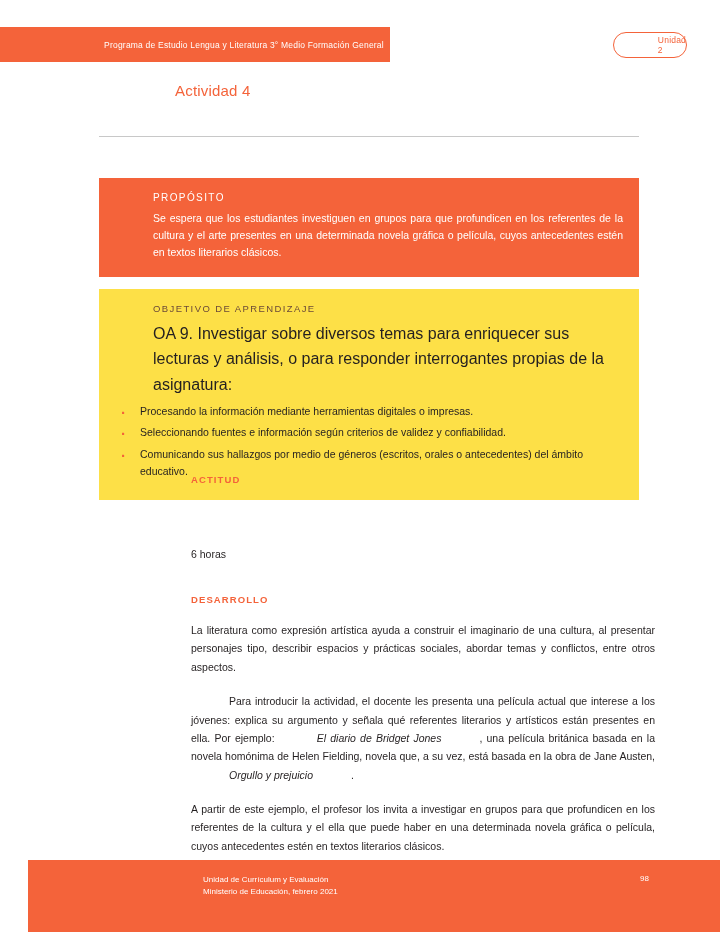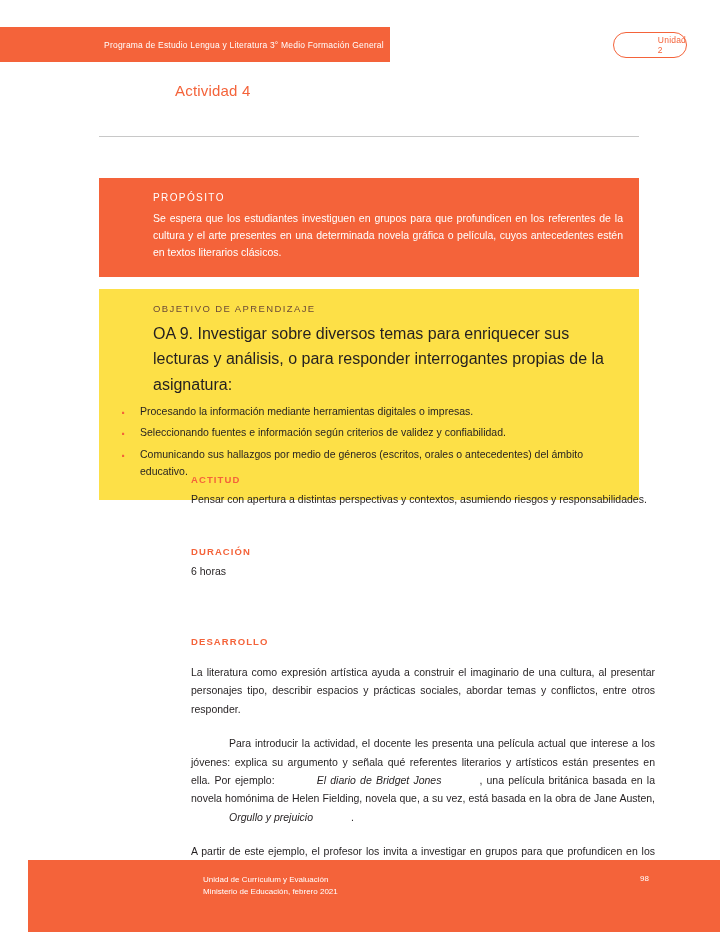--- a/index.html
+++ b/index.html
@@ -143,21 +143,21 @@
     letter-spacing: 1.1px;
     margin-bottom: 6px;
   }
   .section-text {
     color: #231f20;
     font-size: 10.5px;
     line-height: 1.6;
   }
   #actitud { top: 474px; }
   #duracion { top: 546px; }
-  #desarrollo { top: 636px; }
+  #desarrollo { top: 594px; }
 
   .body-par {
     color: #231f20;
     font-size: 10.5px;
     line-height: 1.75;
     text-align: justify;
     margin: 0 0 16px 0;
   }
   .body-par:last-child { margin-bottom: 0; }
   .it { font-style: italic; }
@@ -212,31 +212,29 @@
     <div class="oa-intro">OA 9. Investigar sobre diversos temas para enriquecer sus lecturas y análisis, o para responder interrogantes propias de la asignatura:</div>
     <ul class="oa-list">
       <li>Procesando la información mediante herramientas digitales o impresas.</li>
       <li>Seleccionando fuentes e información según criterios de validez y confiabilidad.</li>
       <li>Comunicando sus hallazgos por medio de géneros (escritos, orales o antecedentes) del ámbito educativo.</li>
     </ul>
   </div>
 
   <div class="section" id="actitud">
     <div class="section-label">ACTITUD</div>
-    <div class="section-text">Pensar con apertura a distintas perspectivas y contextos, asumiendo riesgos y responsabilidades.</div>
   </div>
 
   <div class="section" id="duracion">
-    <div class="section-label">DURACIÓN</div>
     <div class="section-text">6 horas</div>
   </div>
 
   <div class="section" id="desarrollo">
     <div class="section-label">DESARROLLO</div>
-    <p class="body-par" style="margin-top:16px;">La literatura como expresión artística ayuda a construir el imaginario de una cultura, al presentar personajes tipo, describir espacios y prácticas sociales, abordar temas y conflictos, entre otros responder.</p>
+    <p class="body-par" style="margin-top:16px;">La literatura como expresión artística ayuda a construir el imaginario de una cultura, al presentar personajes tipo, describir espacios y prácticas sociales, abordar temas y conflictos, entre otros aspectos.</p>
     <p class="body-par"><span>Para introducir la actividad, el docente les presenta una película actual que interese a los jóvenes: explica su argumento y señala qué referentes literarios y artísticos están presentes en ella. Por ejemplo: </span><span class="it">El diario de Bridget Jones</span><span>, una película británica basada en la novela homónima de Helen Fielding, novela que, a su vez, está basada en la obra de Jane Austen, </span><span class="it">Orgullo y prejuicio</span><span>.</span></p>
     <p class="body-par">A partir de este ejemplo, el profesor los invita a investigar en grupos para que profundicen en los referentes de la cultura y el ella que puede haber en una determinada novela gráfica o película, cuyos antecedentes estén en textos literarios clásicos.</p>
   </div>
 
   <div class="footer-bar">
     <div class="footer-text">
       <div>Unidad de Currículum y Evaluación</div>
       <div>Ministerio de Educación, febrero 2021</div>
     </div>
     <div class="footer-page">98</div>

